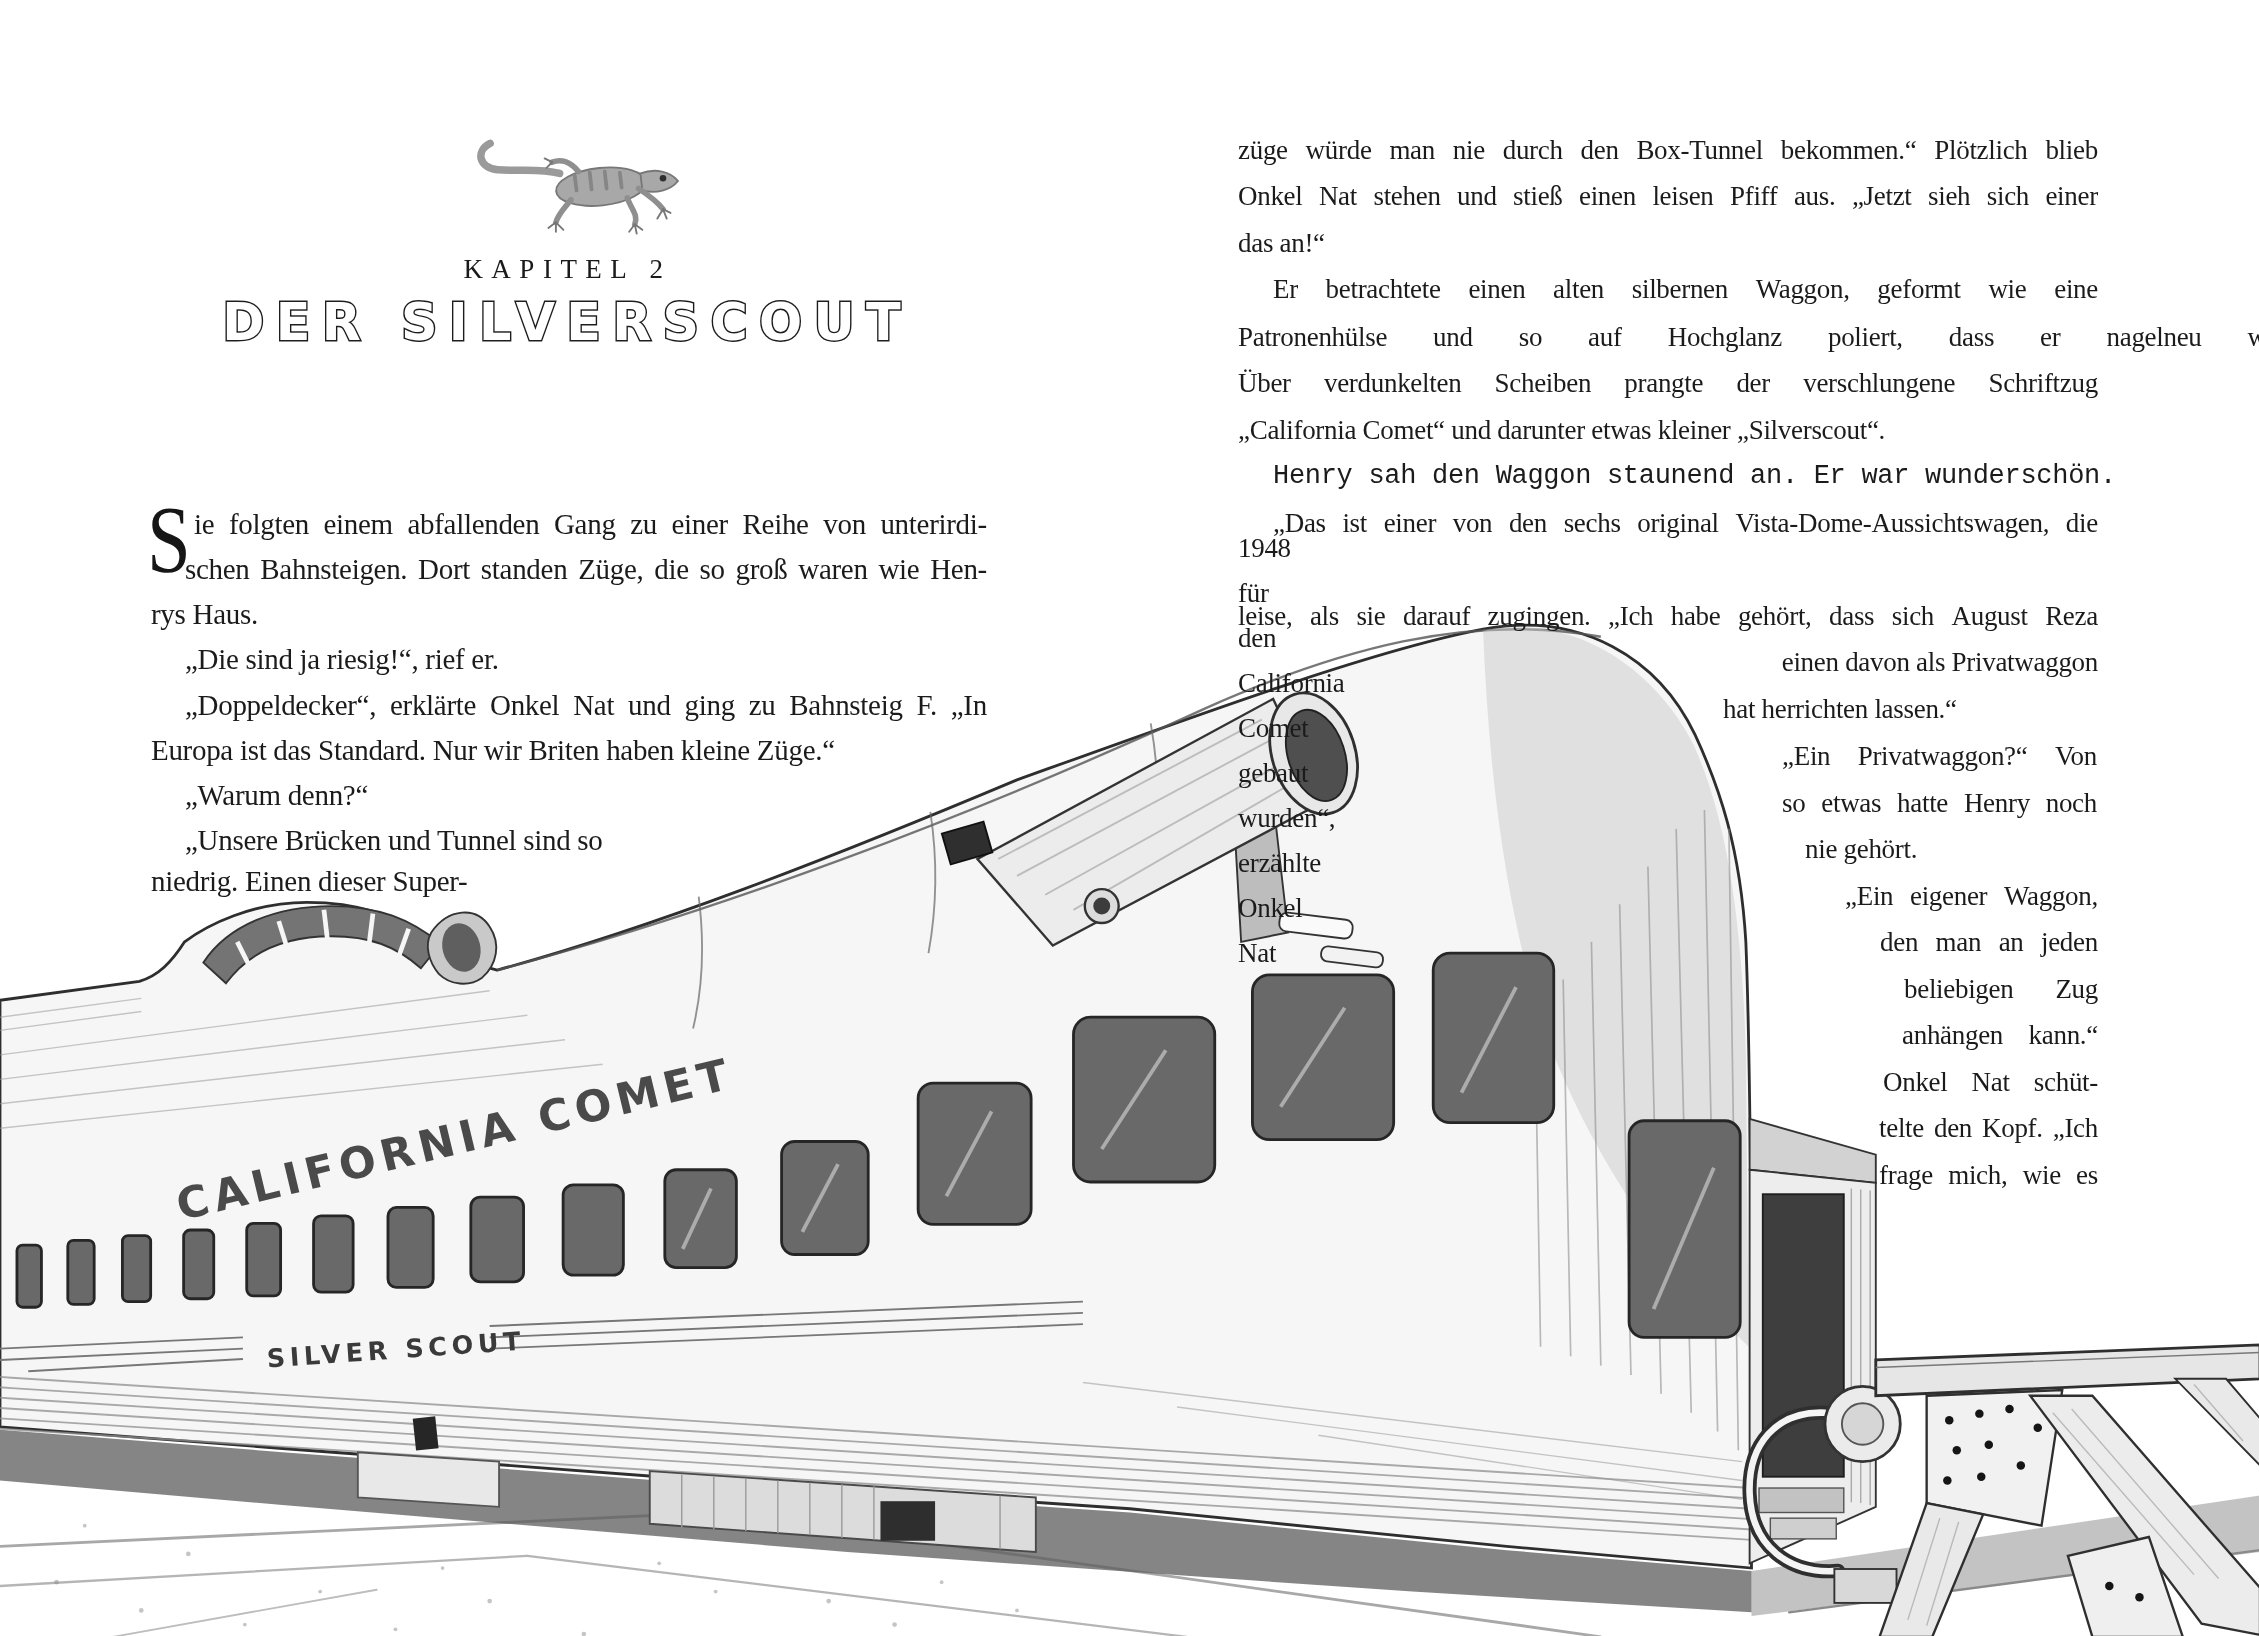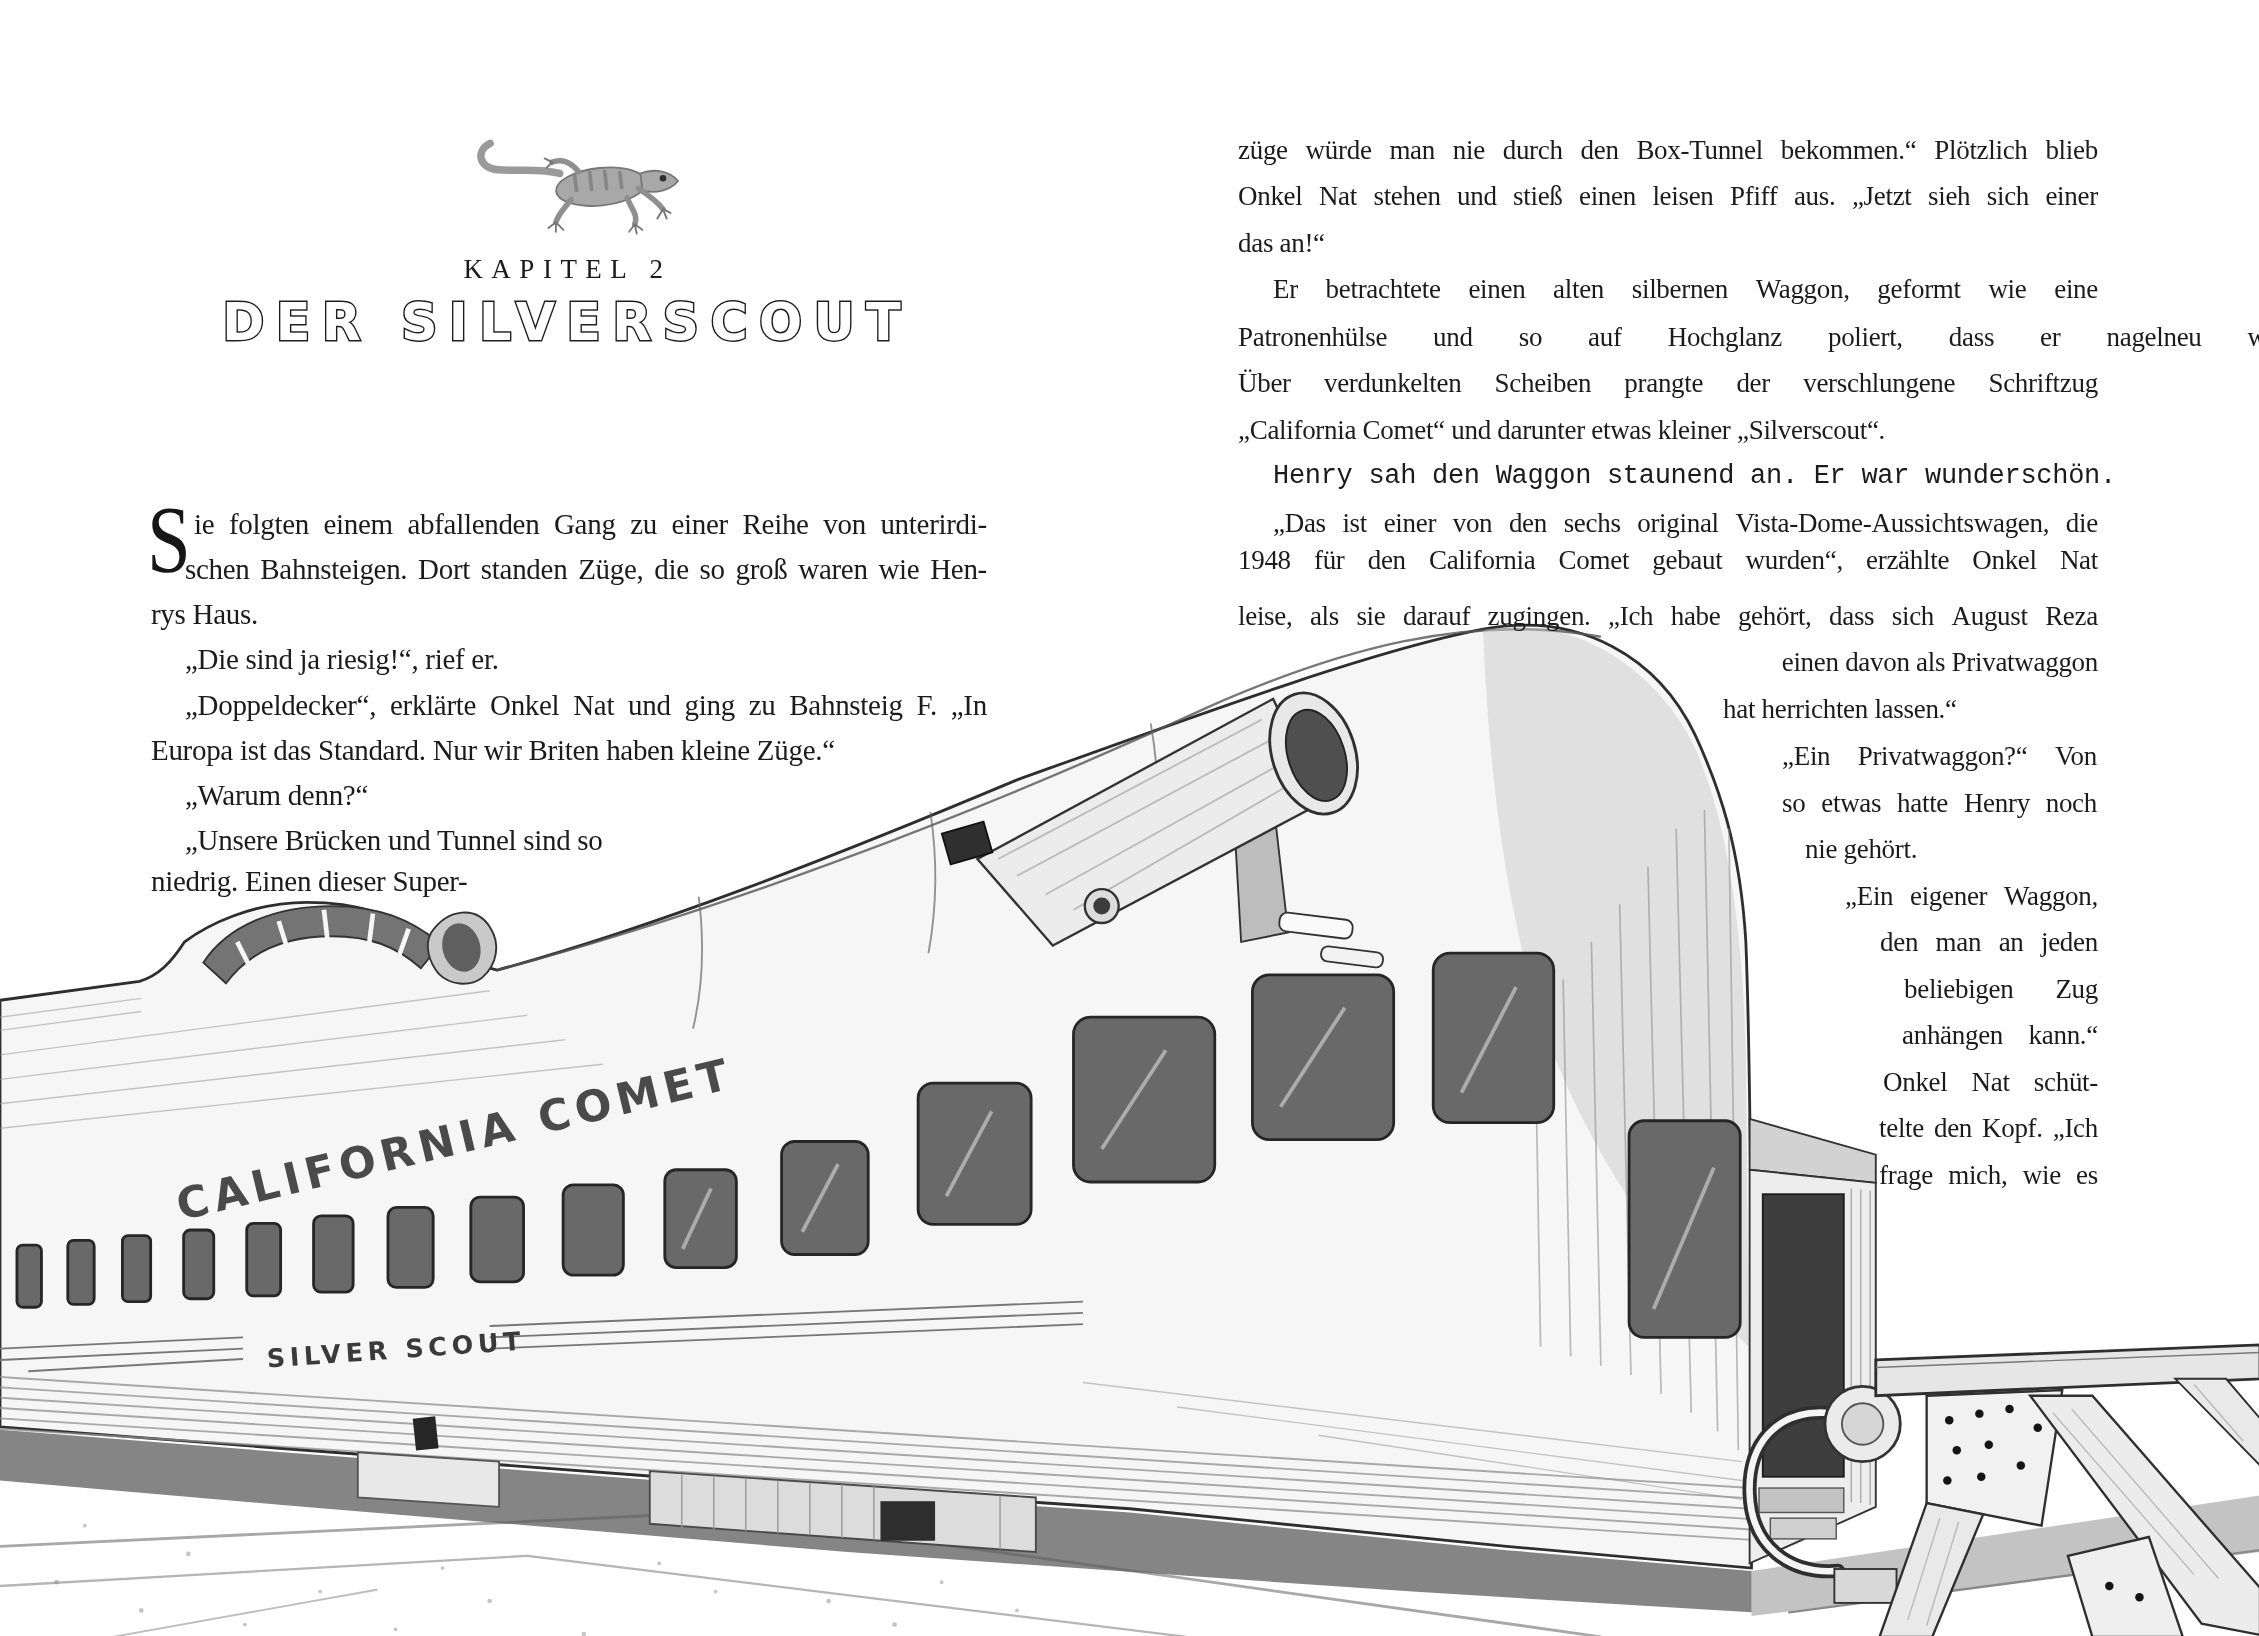--- a/index.html
+++ b/index.html
@@ -393,21 +393,21 @@
         <span>„Das</span>
         <span>ist</span>
         <span>einer</span>
         <span>von</span>
         <span>den</span>
         <span>sechs</span>
         <span>original</span>
         <span>Vista-Dome-Aussichtswagen,</span>
         <span>die</span>
       </div>
-      <div class="bline j" style="left: 1238px; top: 538px; width: 860px;">
+      <div class="bline j" style="left: 1238px; top: 526px; width: 860px; flex-direction: column;">
         <span>1948</span>
         <span>für</span>
         <span>den</span>
         <span>California</span>
         <span>Comet</span>
         <span>gebaut</span>
         <span>wurden“,</span>
         <span>erzählte</span>
         <span>Onkel</span>
         <span>Nat</span>

